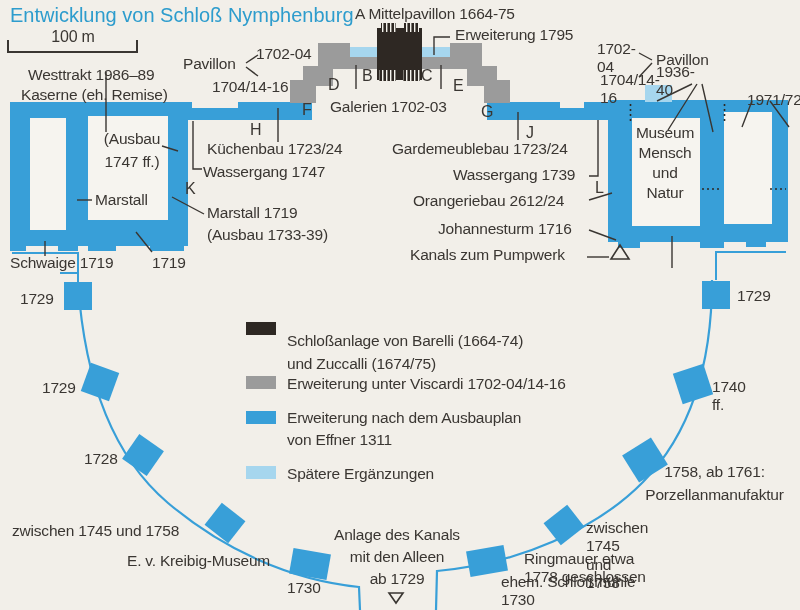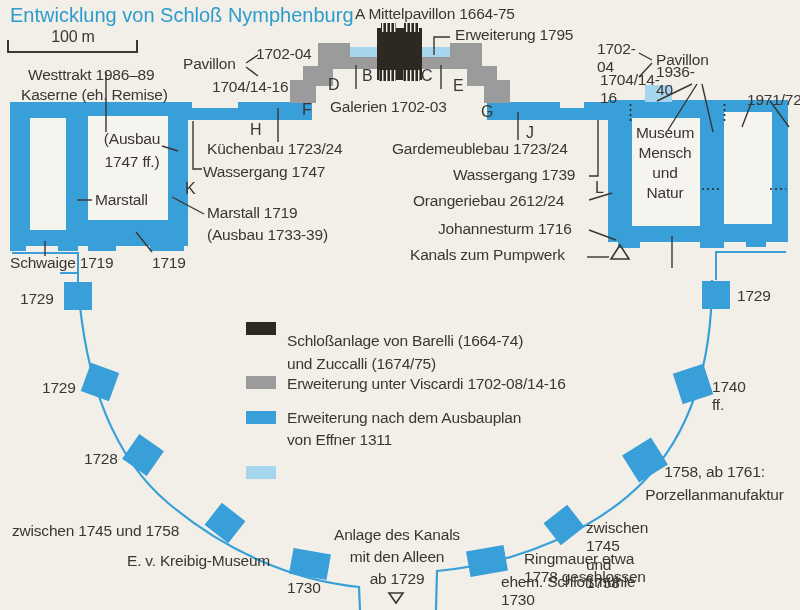--- a/index.html
+++ b/index.html
@@ -230,17 +230,18 @@
   <div class="lbl letter" style="left:453px;top:77px;">E</div>
   <div class="lbl letter" style="left:302px;top:101px;">F</div>
   <div class="lbl letter" style="left:481px;top:103px;">G</div>
   <div class="lbl letter" style="left:250px;top:121px;">H</div>
   <div class="lbl letter" style="left:526px;top:124px;">J</div>
   <div class="lbl letter" style="left:185px;top:180px;">K</div>
   <div class="lbl letter" style="left:595px;top:179px;">L</div>
 
   <div class="lbl" style="left:287px;top:317px;line-height:23px;margin-top:12px;">Schloßanlage von Barelli (1664-74)
 und Zuccalli (1674/75)</div>
-  <div class="lbl" style="left:287px;top:375px;">Erweiterung unter Viscardi 1702-08/14-16</div>
+  <div class="lbl" style="left:287px;top:375px;">Erweiterung unter Viscardi 1702-04/14-16</div>
   <div class="lbl" style="left:287px;top:407px;line-height:22px;">Erweiterung nach dem Ausbauplan
 von Effner 1311</div>
+  <div class="lbl" style="left:287px;top:465px;">Spätere Ergänzungen</div>
 
 </div>
 
 </body></html>

